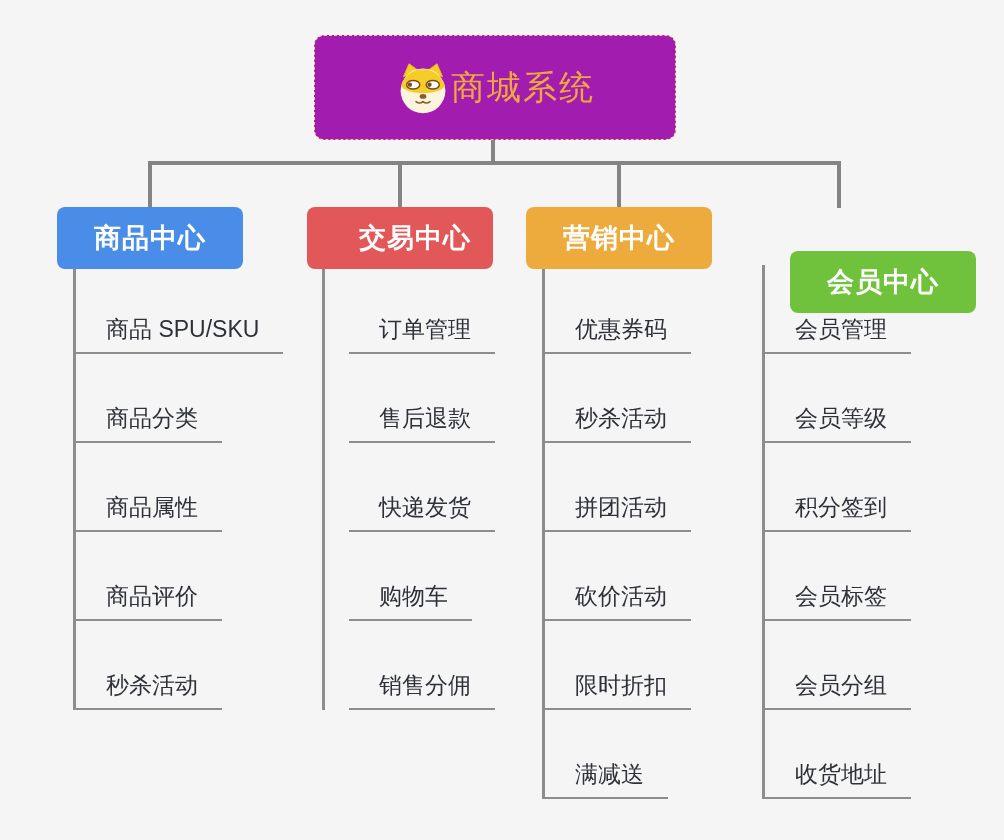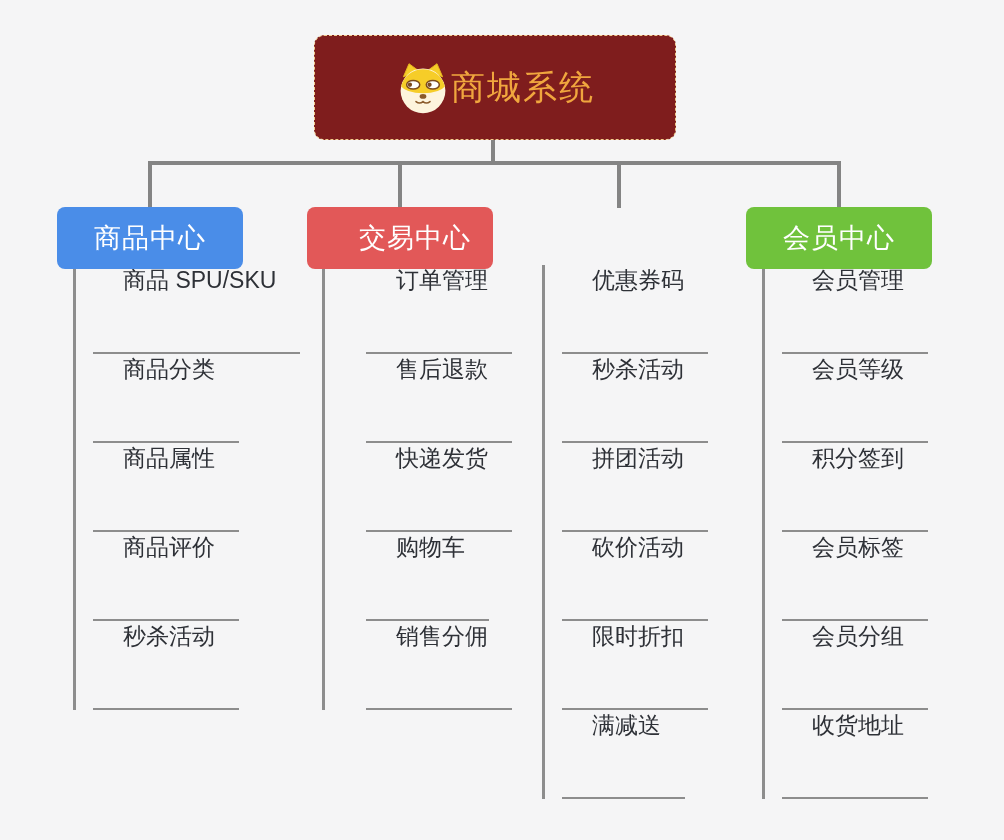--- a/index.html
+++ b/index.html
@@ -15,54 +15,54 @@
   .conn { position: absolute; background: #848484; z-index: 1; }
   .root-drop { left: 491px; top: 140px; width: 4px; height: 24px; }
   .h-bus     { left: 148px; top: 161px; width: 693px; height: 4px; border-radius: 2px; }
   .drop      { top: 161px; width: 4px; height: 47px; }
   .drop-0 { left: 148px; } .drop-1 { left: 398px; }
   .drop-2 { left: 617px; } .drop-3 { left: 837px; }
 
   
   .root-node {
     position: absolute; left: 314px; top: 35px; width: 362px; height: 105px;
-    background: #7f1d1d; border: 1px dashed #f2cd8e; border-radius: 10px;
+    background: #a21caf; border: 1px dashed #f2cd8e; border-radius: 10px;
     display: flex; align-items: center; justify-content: center; 
     box-sizing: border-box; z-index: 3;
   }
   .root-title { font-size: 34px; color: #f0a63e; letter-spacing: 2px; }
   .root-icon { width: 56px; height: 54px; display: inline-block; }
 
   
   .branch-header {
     position: absolute; top: 207px; height: 62px; width: 186px;
     border-radius: 8px; color: #ffffff; font-size: 27px; letter-spacing: 1px;
     display: flex; align-items: center; justify-content: center;
-    box-sizing: border-box; z-index: 4; cursor: default;
+    box-sizing: border-box; z-index: 4; cursor: default; font-weight: bold;
   }
   .bh-0 { left: 57px;  background: #4a8de8; }
   .bh-1 { left: 307px; background: #e25858; }
   .bh-2 { left: 526px; background: #ecab3c; }
-  .bh-3 { left: 746px; background: #70c23c; }
+  .bh-3 { left: 790px; background: #70c23c; margin-top: 44px; }
 
   
   .column {
     position: absolute; top: 265px;
     display: flex; flex-direction: column; align-items: flex-start;
     border-left: 3px solid #8d8d8d; z-index: 2;
   }
   .col-0 { left: 73px; }  .col-1 { left: 322px; padding-left: 24px; }
   .col-2 { left: 542px; } .col-3 { left: 762px; }
   .leaf {
     height: 89px; box-sizing: border-box;
-    display: flex; align-items: flex-start;
+    display: flex; align-items: flex-end;
     border-bottom: 2px solid #8d8d8d;
     padding: 0 24px 7px 30px;
     width: fit-content; white-space: nowrap;
-    font-size: 23px; color: #2e3137; margin-left: 17px;
+    font-size: 23px; color: #2e3137;
   }
 </style>
 </head>
 <body>
 
 <div class="canvas">
 
   <div class="conn root-drop"></div>
   <div class="conn h-bus"></div>
   <div class="conn drop drop-0"></div>
@@ -86,20 +86,23 @@
       </svg>
     </span>
     <span class="root-title">商城系统</span>
   </div>
 
   <div class="branch-header bh-0" style="background: rgb(74, 141, 232);">
     <span>商品中心</span>
   </div>
   <div class="branch-header bh-1" style="background: rgb(226, 88, 88); padding-left: 30px;">
     <span>交易中心</span>
+  </div>
+  <div class="branch-header bh-2" style="background: rgb(236, 171, 60);">
+    <span>营销中心</span>
   </div>
   <div class="branch-header bh-3" style="background: rgb(112, 194, 60);">
     <span>会员中心</span>
   </div>
 
   <div class="column col-0">
     <div class="leaf">
         <span>商品 SPU/SKU</span>
       </div>
     <div class="leaf">

